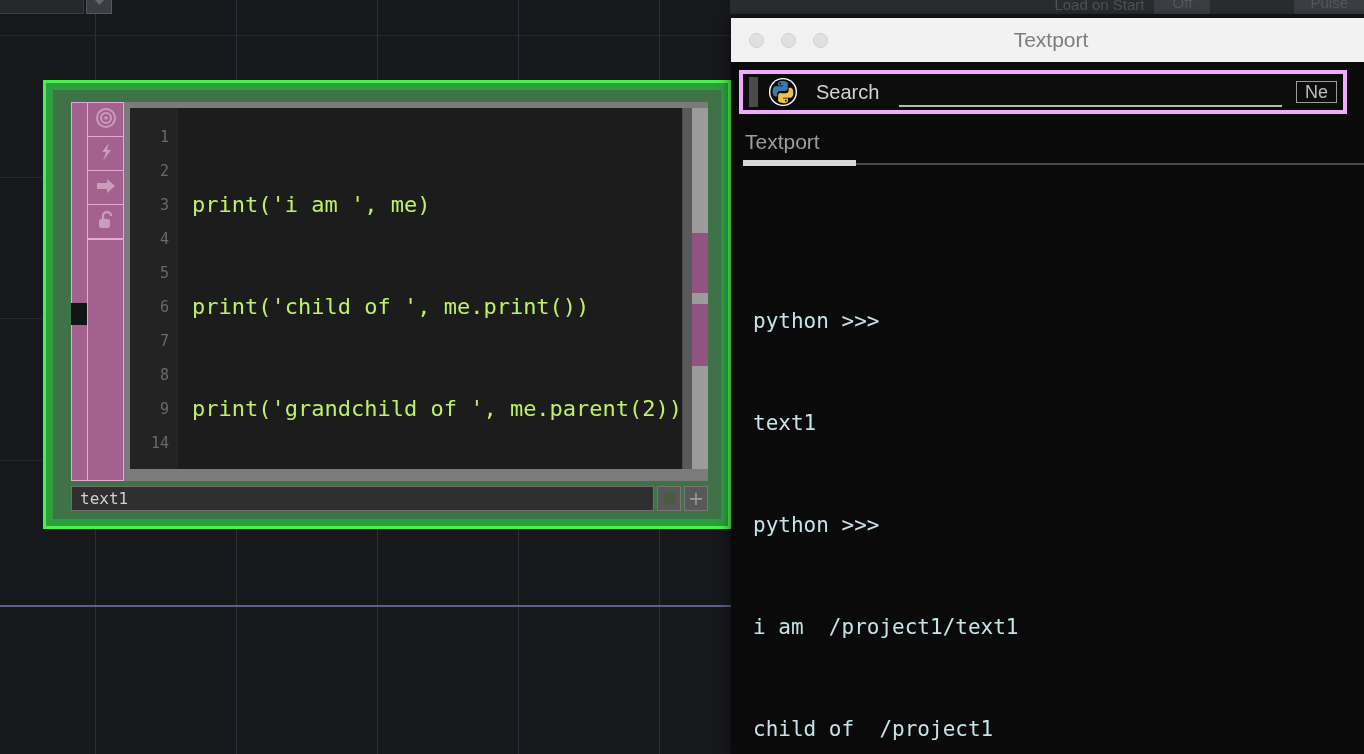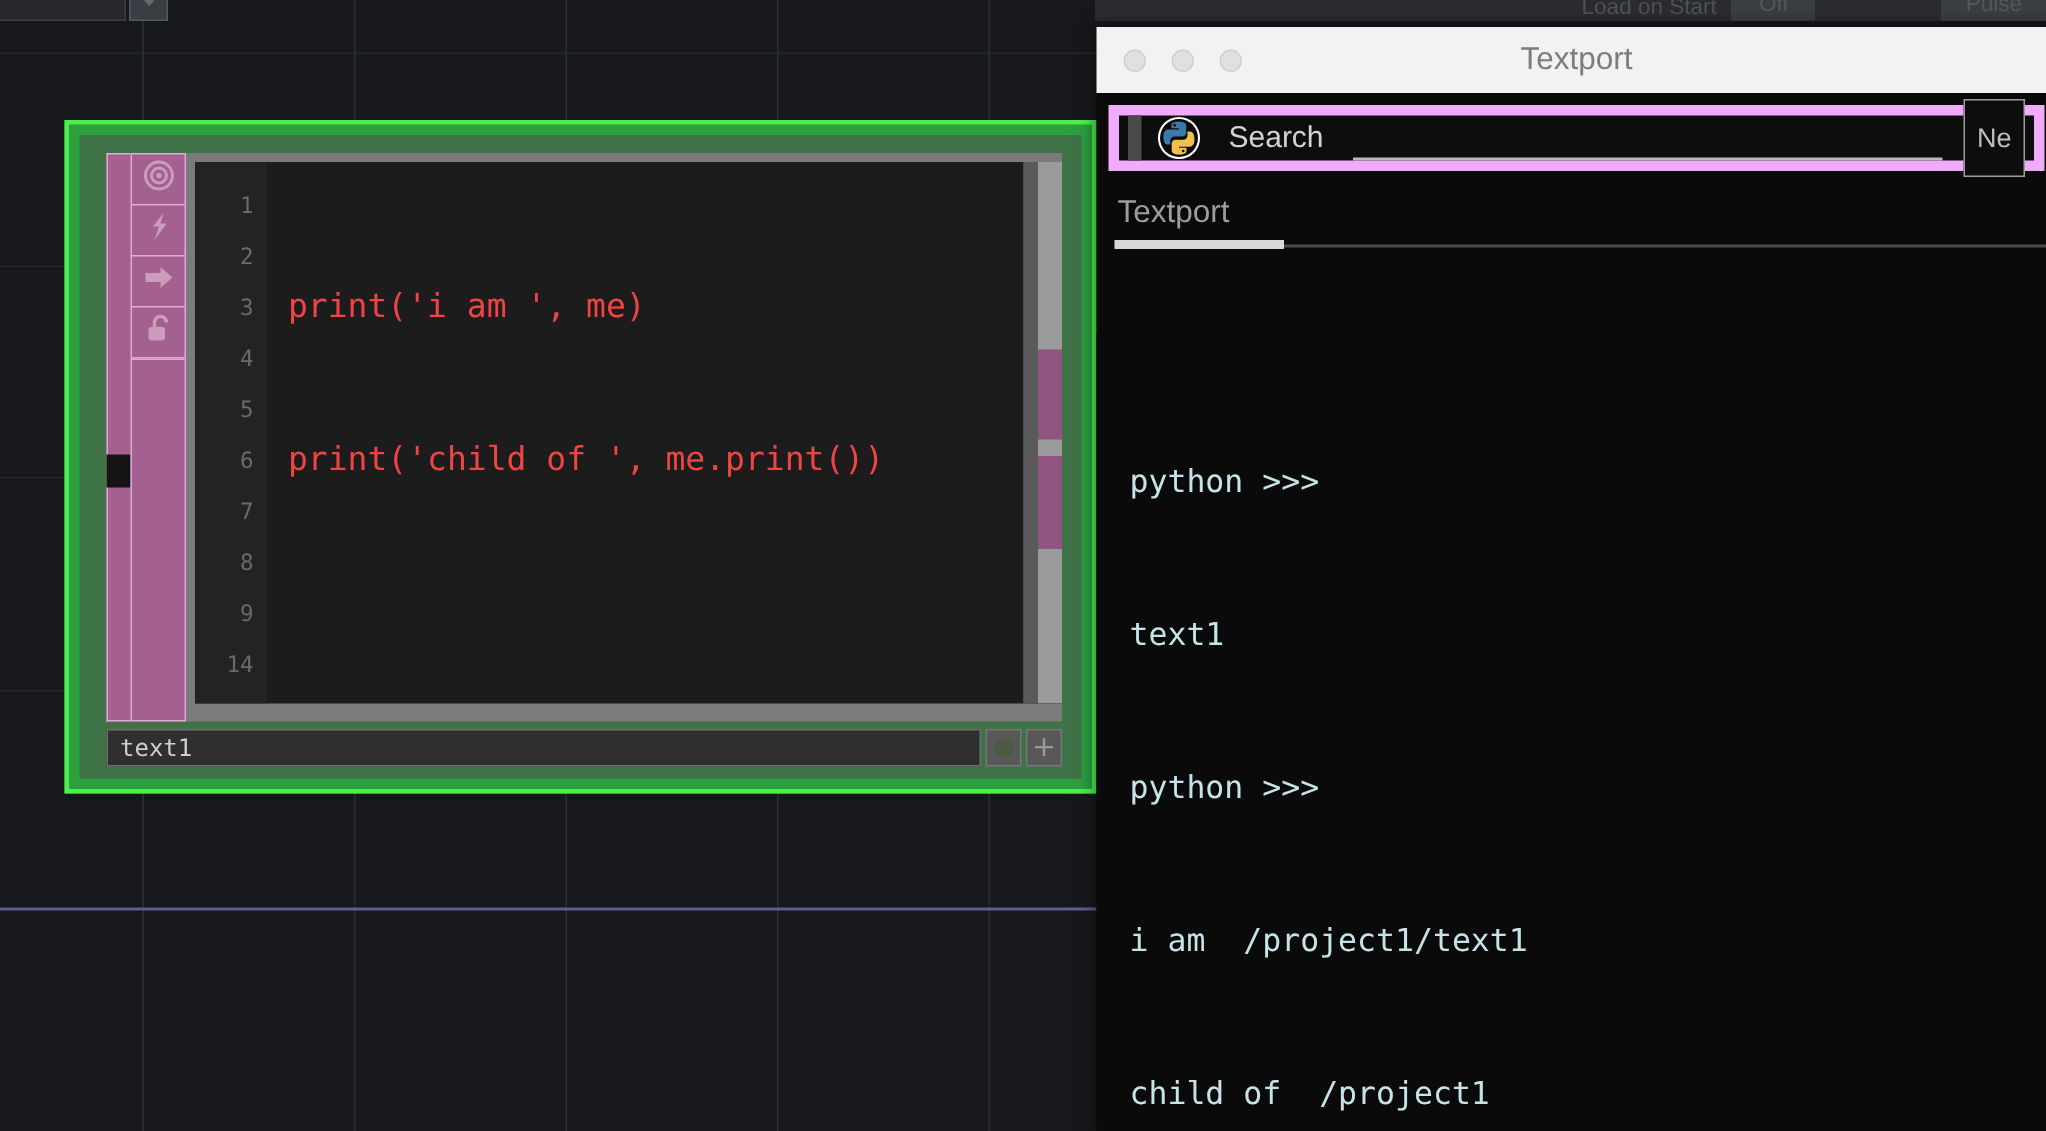--- a/index.html
+++ b/index.html
@@ -101,21 +101,21 @@
     padding-top:12px;
     font-family:"DejaVu Sans Mono", monospace;
     font-size:15px; color:#6a6a6a;
     text-align:right; line-height:34px;
   }
   .gutter div { padding-right:9px; }
   .codearea {
     flex:1 1 auto; padding-top:12px; padding-left:14px;
     font-family:"DejaVu Sans Mono", monospace;
     font-size:22px; line-height:34px;
-    color:#ef4444; white-space:pre;
+    color:#bef264; white-space:pre;
     overflow:hidden;
   }
 
   
   .vscroll {
     position:absolute; right:0px; top:0px; bottom:0px; width:26px;
     background:#6f6f6f; border-left:1px solid #4d4d4d;
   }
   .vscroll .track-dark {
     position:absolute; left:0; top:0; bottom:0; width:9px; background:#5a5a5a;
@@ -164,36 +164,36 @@
     width:15px; height:15px; border-radius:50%;
     background:#e0e0e0; border:1px solid #cfcfcf;
     display:block;
   }
   .win-title {
     position:absolute; left:0; right:0; text-align:center;
     font-size:21px; color:#7d7d7d;
     pointer-events:none;
   }
   .tp-toolbar {
-    margin:8px 8px 0 8px; height:44px;
-    border:7px solid #f0abfc;
+    margin:8px 24px 0 8px; height:44px;
+    border:4px solid #f0abfc;
     background:#0d0d0d;
     display:flex; align-items:center; padding:0 6px;
   }
   .grip { width:9px; height:30px; background:#4a4a4a; margin-right:10px; }
   .pylogo { width:30px; height:30px; flex:0 0 30px; margin-right:18px; }
   .search-lbl { font-size:20px; color:#d2d2d2; margin-right:20px; }
   .search-input {
     flex:1 1 auto; height:30px;
     background:transparent; border:none; border-bottom:2px solid #b9b9b9;
     color:#d2d2d2; font-size:18px; outline:none;
     font-family:"Liberation Sans", sans-serif;
   }
   .tp-right-btn {
-    margin-left:14px; height:52px; min-width:36px;
+    margin-left:14px; height:22px; min-width:36px;
     border:1px solid #9c9c9c; background:#0d0d0d;
     color:#bdbdbd; font-size:18px;
     display:flex; align-items:center; padding:0 8px;
     overflow:hidden;
   }
   .tp-tabs { position:relative; margin-top:16px; height:40px; }
   .tp-tab-label {
     position:absolute; left:14px; top:0;
     font-size:21px; color:#9d9d9d;
   }
@@ -302,20 +302,21 @@
             <div>6</div>
             <div>7</div>
             <div>8</div>
             <div>9</div>
             <div>14</div>
             <div>11</div>
           </div>
           <div class="codearea">
             <div>print('i am ', me)</div>
             <div>print('child of ', me.print())</div>
+            <div>print('grandchild of ', me.parent(2))</div>
             
             
             
             
             
           </div>
           <div class="vscroll">
             <div class="track-dark"></div>
             <div class="thumb" style="top:0px; height:100%;"></div>
             <div class="mark" style="top:125px; height:60px;"></div>

